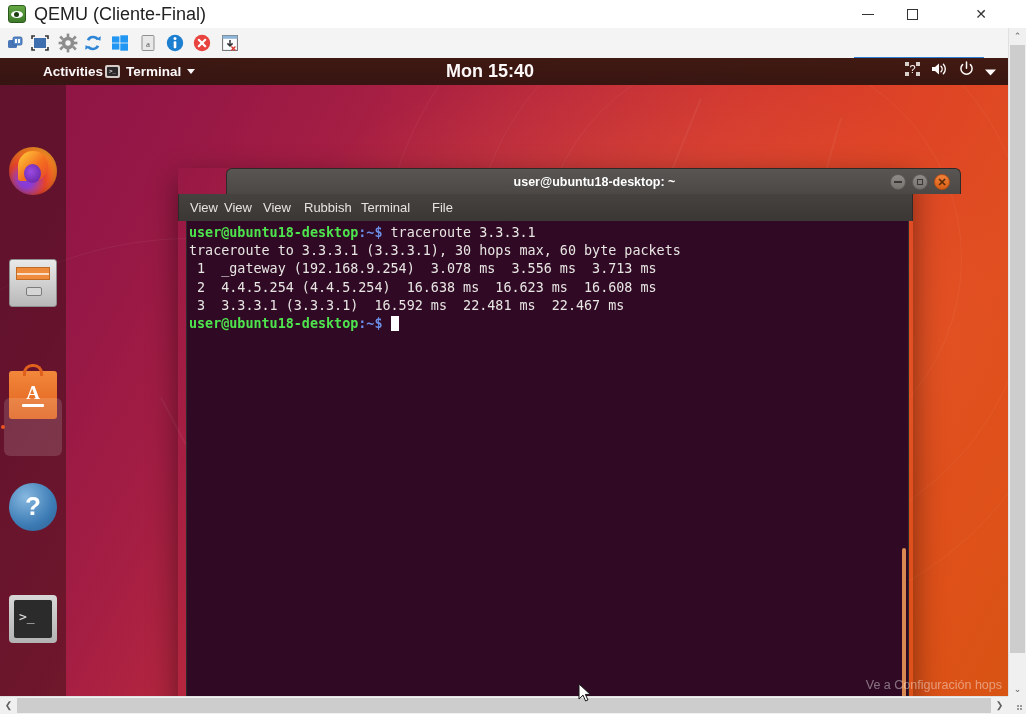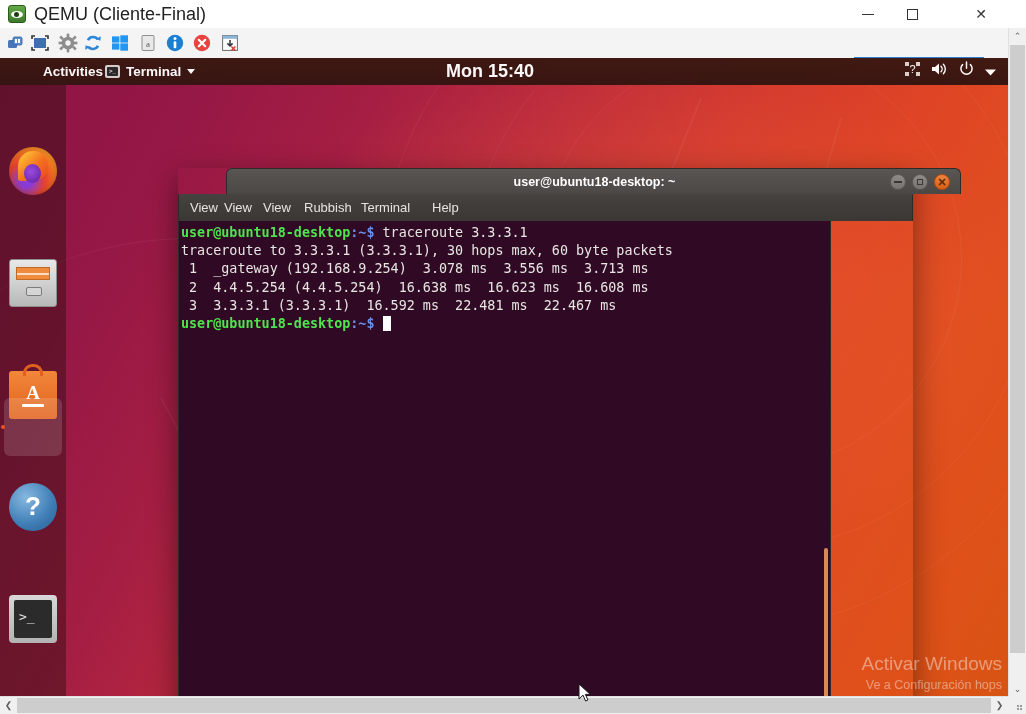--- a/index.html
+++ b/index.html
@@ -247,21 +247,21 @@
     position:absolute;left:0;top:26px;width:735px;height:27px;
     background:linear-gradient(#46423f,#3b3735);
     border-left:1px solid #2d2b2a;border-right:1px solid #2d2b2a;
     box-sizing:border-box;
   }
   .term-menu .mi{
     position:absolute;top:0;height:27px;line-height:27px;
     color:#e6e3e0;font-size:13px;cursor:default;
   }
   .term-body{
-    position:absolute;left:0;top:53px;width:653px;height:493px;
+    position:absolute;left:8px;top:53px;width:723px;height:493px;
     background:#300a24;
     border:1px solid #2d2b2a;border-top:none;
     border-bottom-left-radius:4px;border-bottom-right-radius:4px;
     box-sizing:border-box;overflow:hidden;
   }
   .term-text{
     position:absolute;left:2px;top:3px;right:0;
     font-family:"DejaVu Sans Mono", monospace;
     font-size:13.4px;line-height:18.2px;color:#e8e6e3;
     white-space:pre;
@@ -547,36 +547,35 @@
             <span class="g">✕</span>
           </div>
       </div>
 
       <div class="term-menu">
         <div class="mi" style="left:11px;">View</div>
         <div class="mi" style="left:45px;">View</div>
         <div class="mi" style="left:84px;">View</div>
         <div class="mi" style="left:125px;">Rubbish</div>
         <div class="mi" style="left:182px;">Terminal</div>
-        <div class="mi" style="left:253px;">Help</div>
+        <div class="mi" style="left:253px;">File</div>
       </div>
 
       <div class="term-body">
         <div class="term-text"><span class="prompt">user@ubuntu18-desktop</span><span class="path">:~$</span><span> traceroute 3.3.3.1</span>
 <span>traceroute to 3.3.3.1 (3.3.3.1), 30 hops max, 60 byte packets</span>
 <span> 1  _gateway (192.168.9.254)  3.078 ms  3.556 ms  3.713 ms</span>
 <span> 2  4.4.5.254 (4.4.5.254)  16.638 ms  16.623 ms  16.608 ms</span>
 <span> 3  3.3.3.1 (3.3.3.1)  16.592 ms  22.481 ms  22.467 ms</span>
 <span class="prompt">user@ubuntu18-desktop</span><span class="path">:~$</span> <span class="cursor"></span></div>
         <div class="term-scroll"></div>
       </div>
     </div>
 
     <div class="watermark">
-      <div class="w1">Activar Windows</div>
       <div class="w2">Ve a Configuración hops</div>
     </div>
   </div>
 
   <div class="vscroll">
     <div class="arrow up">⌃</div>
     <div class="thumb"></div>
     <div class="arrow down">⌄</div>
   </div>
 

